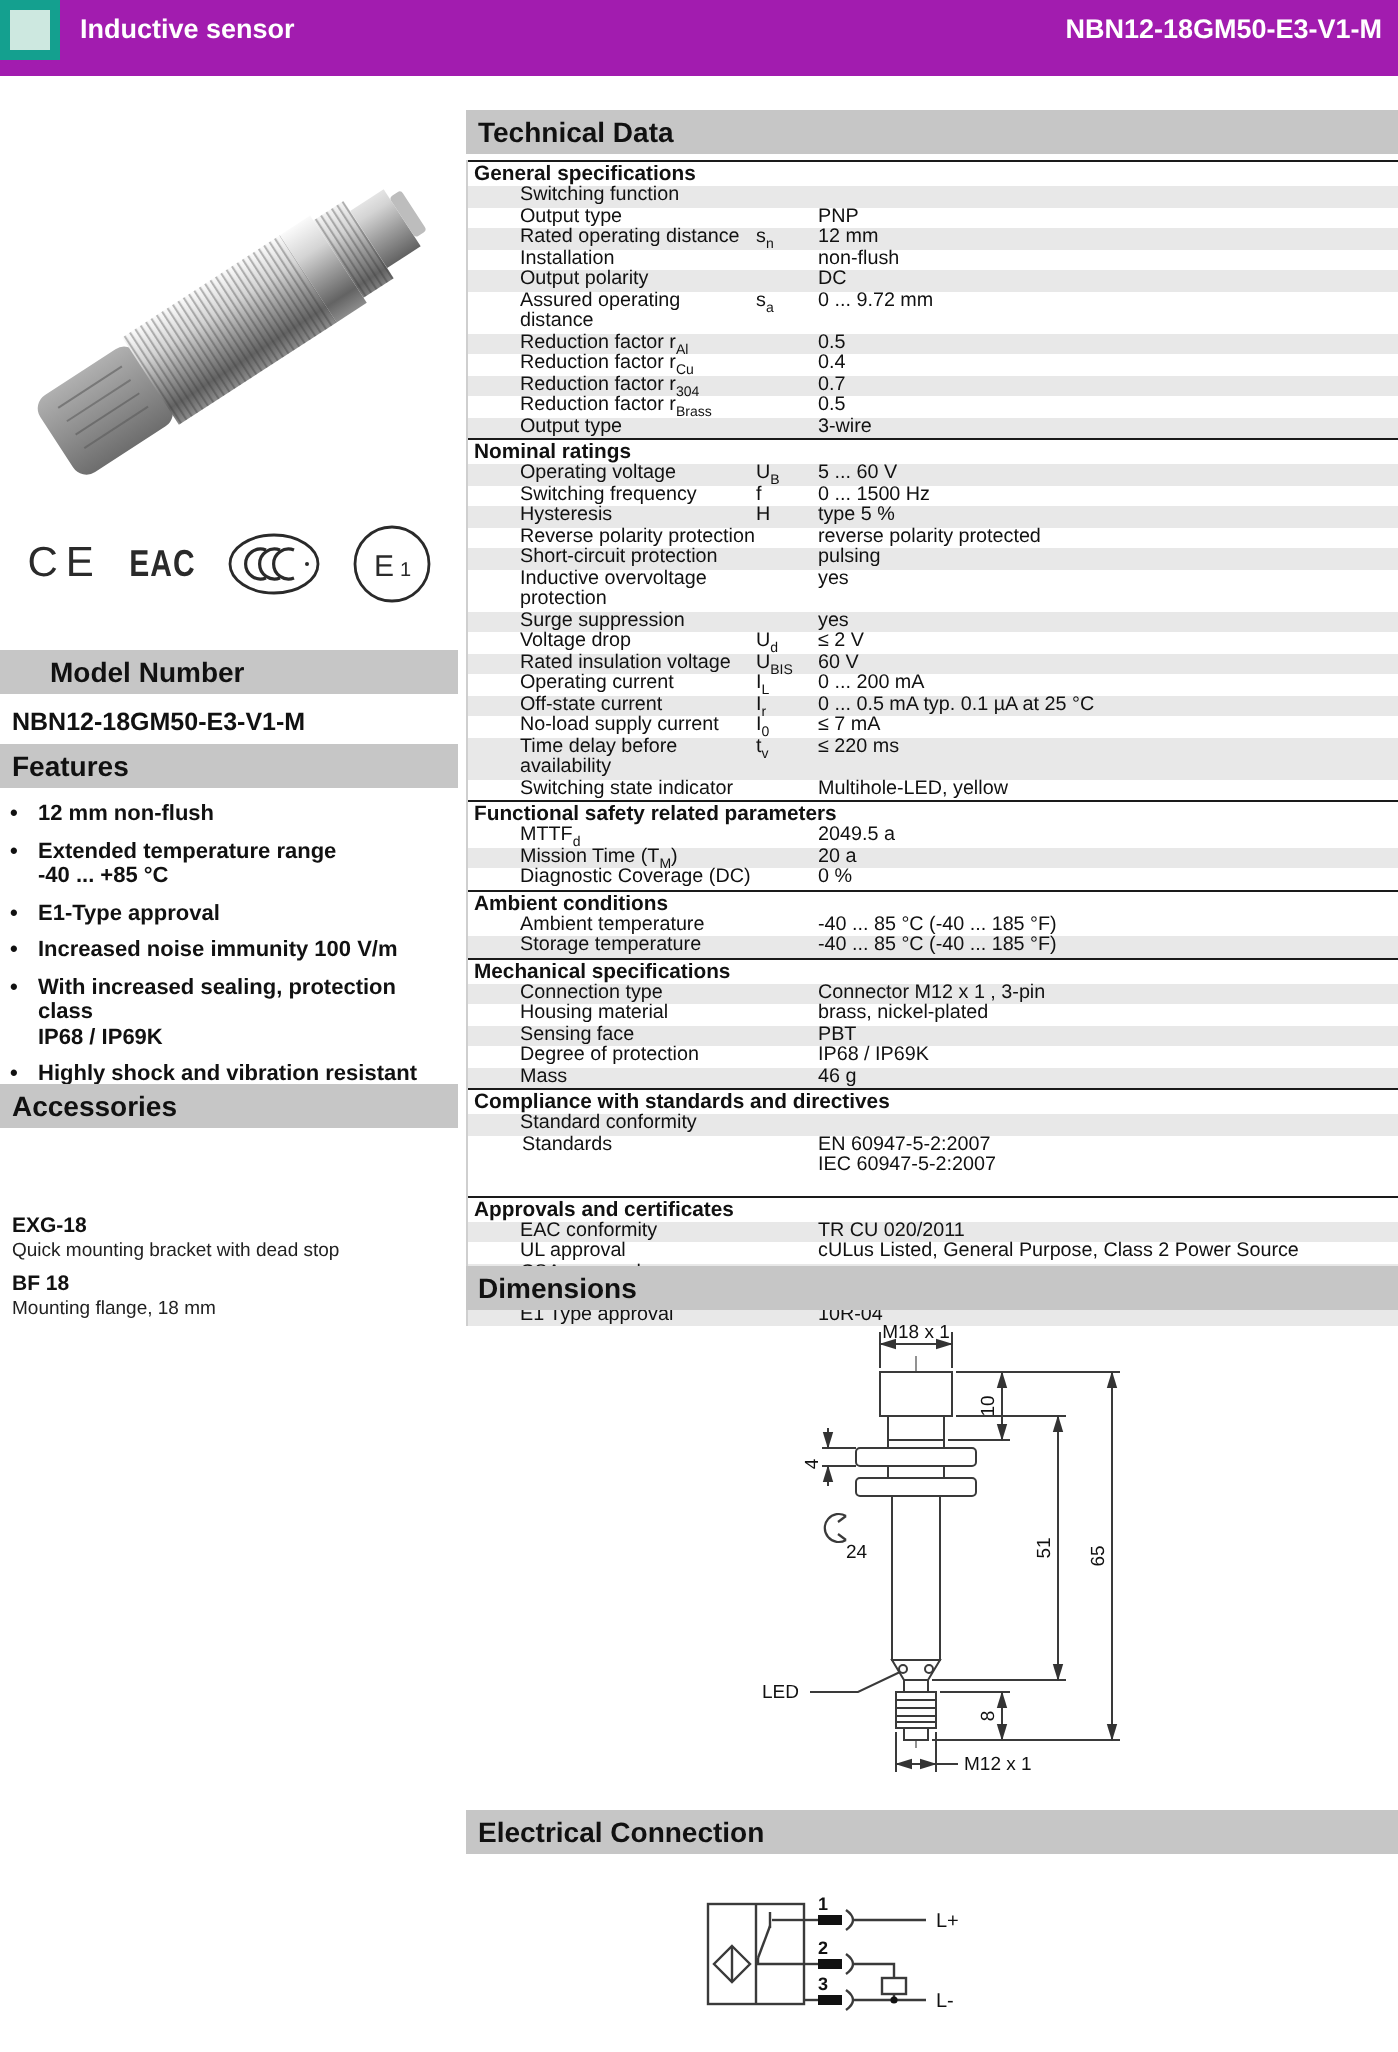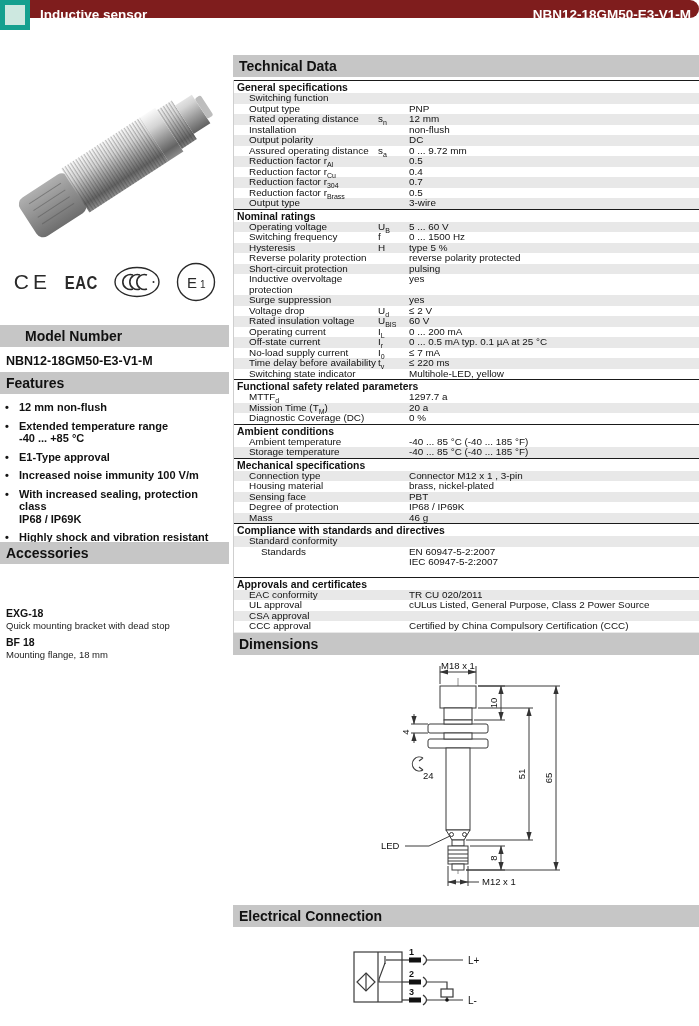--- a/index.html
+++ b/index.html
@@ -1,20 +1,20 @@
 <!DOCTYPE html>
 <html><head>
 <meta charset="utf-8">
 <style>
   html,body{margin:0;padding:0;}
   body{width:699px;height:1026px;position:relative;background:#fff;color:#111;
        font-family:"Liberation Sans","DejaVu Sans",sans-serif;overflow:hidden;}
 
   
-  .hdr{position:absolute;top:0;left:0;width:699px;height:18px;background:#7f1d1d;border-radius:12px;}
+  .hdr{position:absolute;top:0;left:0;width:699px;height:38px;background:#a21caf;}
   .logo{position:absolute;top:0;left:0;width:30px;height:30px;box-sizing:border-box;
         background:#cde8e0;border:5px solid #14a08f;}
   .h-title{position:absolute;left:40px;top:0;line-height:30px;color:#fff;font-weight:bold;font-size:13.5px;}
   .h-part{position:absolute;right:8px;top:0;line-height:30px;color:#fff;font-weight:bold;font-size:13.5px;}
 
   .left{position:absolute;top:30px;left:0;width:231px;height:996px;}
   .right{position:absolute;top:30px;left:233px;width:466px;height:996px;}
 
   .bar{background:#c6c6c6;font-weight:bold;font-size:14px;height:22px;line-height:22px;
        padding-left:6px;box-sizing:border-box;}
@@ -38,21 +38,21 @@
   .acc-desc{font-size:9.5px;margin-top:1px;color:#222;}
 
   
   .bar-tech{position:absolute;top:25px;left:0;width:466px;}
   #techtable{position:absolute;top:50px;left:0;width:466px;border-left:1px solid #cfcfcf;}
   .tsec{font-weight:bold;font-size:10.4px;line-height:11px;border-top:1px solid #1a1a1a;
         padding:1px 0 0 3px;}
   .tgap{margin-top:9px;}
   .trow{display:flex;font-size:9.9px;line-height:10.5px;}
   .trow.shade{background:#e8e8e8;}
-  .tl{flex:0 0 144px;padding-left:15px;box-sizing:border-box;}
+  .tl{flex:0 0 144px;padding-left:26px;box-sizing:border-box;}
   .tl.ind2{padding-left:27px;}
   .ts{flex:0 0 31px;}
   .tv{flex:1;}
   sub{font-size:7px;line-height:0;}
 
   .bar-dim{position:absolute;top:603px;left:0;width:466px;}
   .dimwrap{position:absolute;top:628px;left:0;width:466px;height:240px;}
   .bar-elec{position:absolute;top:875px;left:0;width:466px;}
   .circwrap{position:absolute;top:912px;left:0;width:466px;height:80px;}
 
@@ -272,21 +272,21 @@
       </div>
       <div class="trow">
         <span class="tl">Switching state indicator</span>
         <span class="ts"></span>
         <span class="tv">Multihole-LED, yellow</span>
       </div>
       <div class="tsec">Functional safety related parameters</div>
       <div class="trow">
         <span class="tl">MTTF<sub>d</sub></span>
         <span class="ts"></span>
-        <span class="tv">1297.7 a</span>
+        <span class="tv">2049.5 a</span>
       </div>
       <div class="trow shade">
         <span class="tl">Mission Time (T<sub>M</sub>)</span>
         <span class="ts"></span>
         <span class="tv">20 a</span>
       </div>
       <div class="trow">
         <span class="tl">Diagnostic Coverage (DC)</span>
         <span class="ts"></span>
         <span class="tv">0 %</span>

